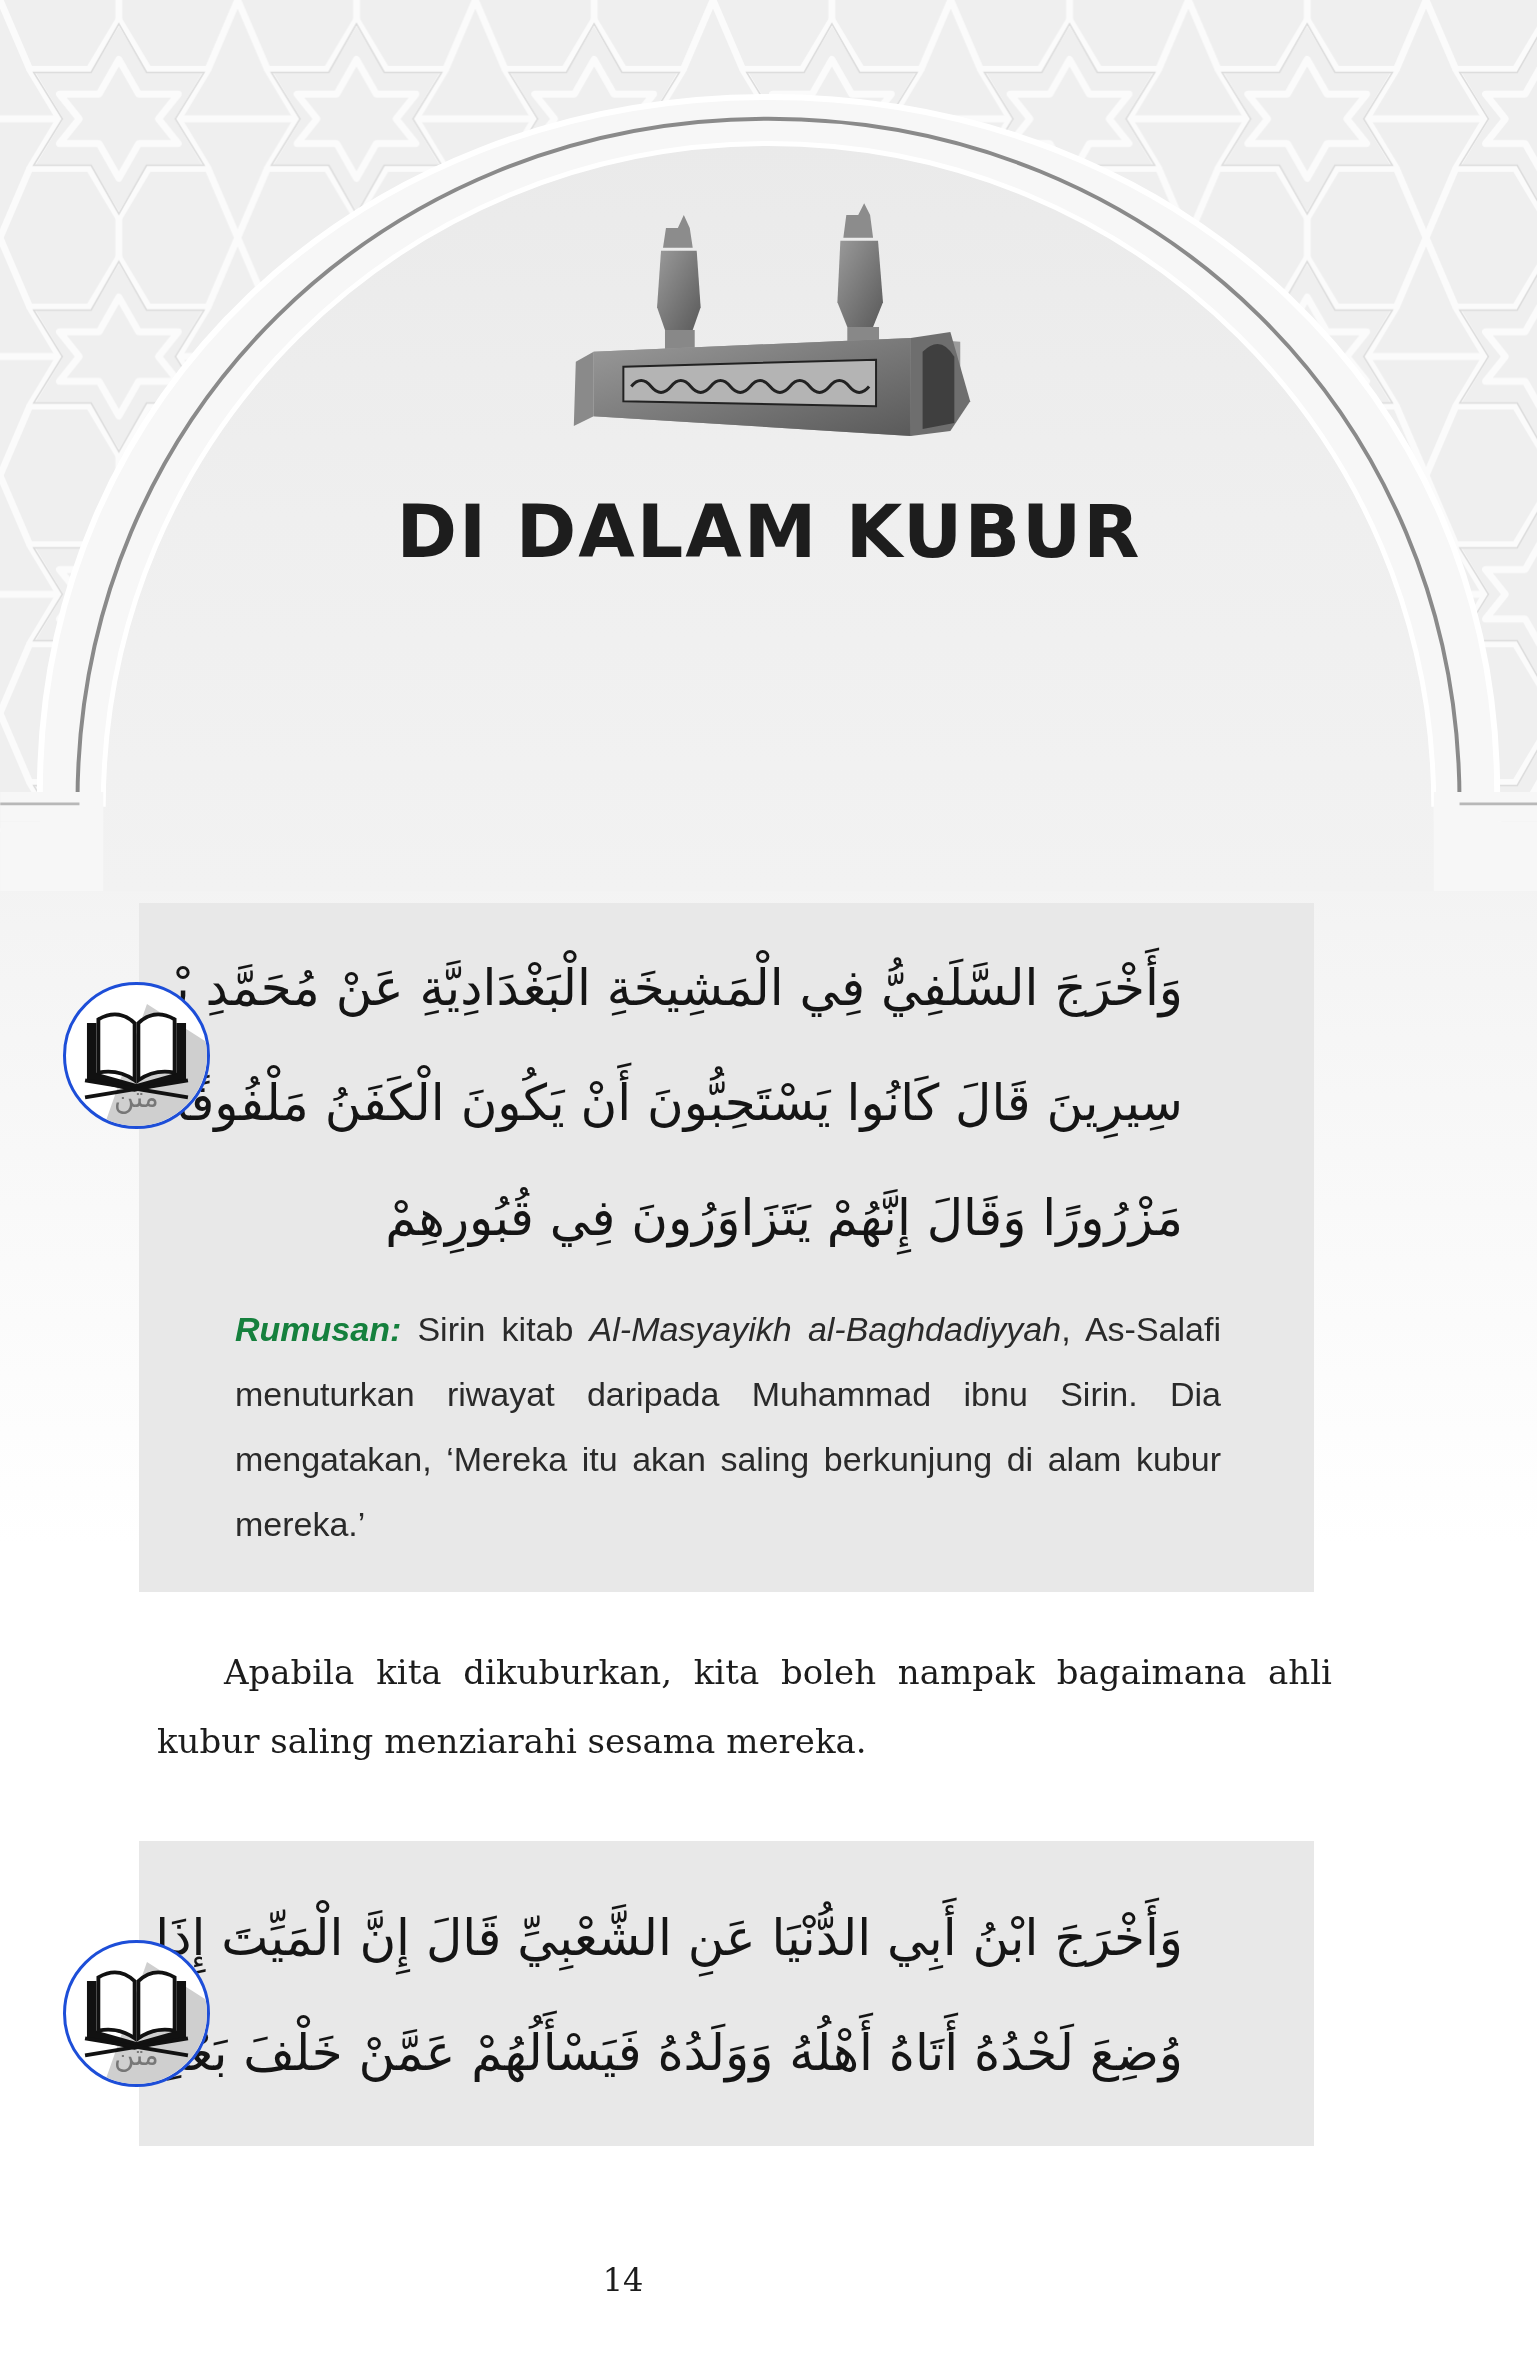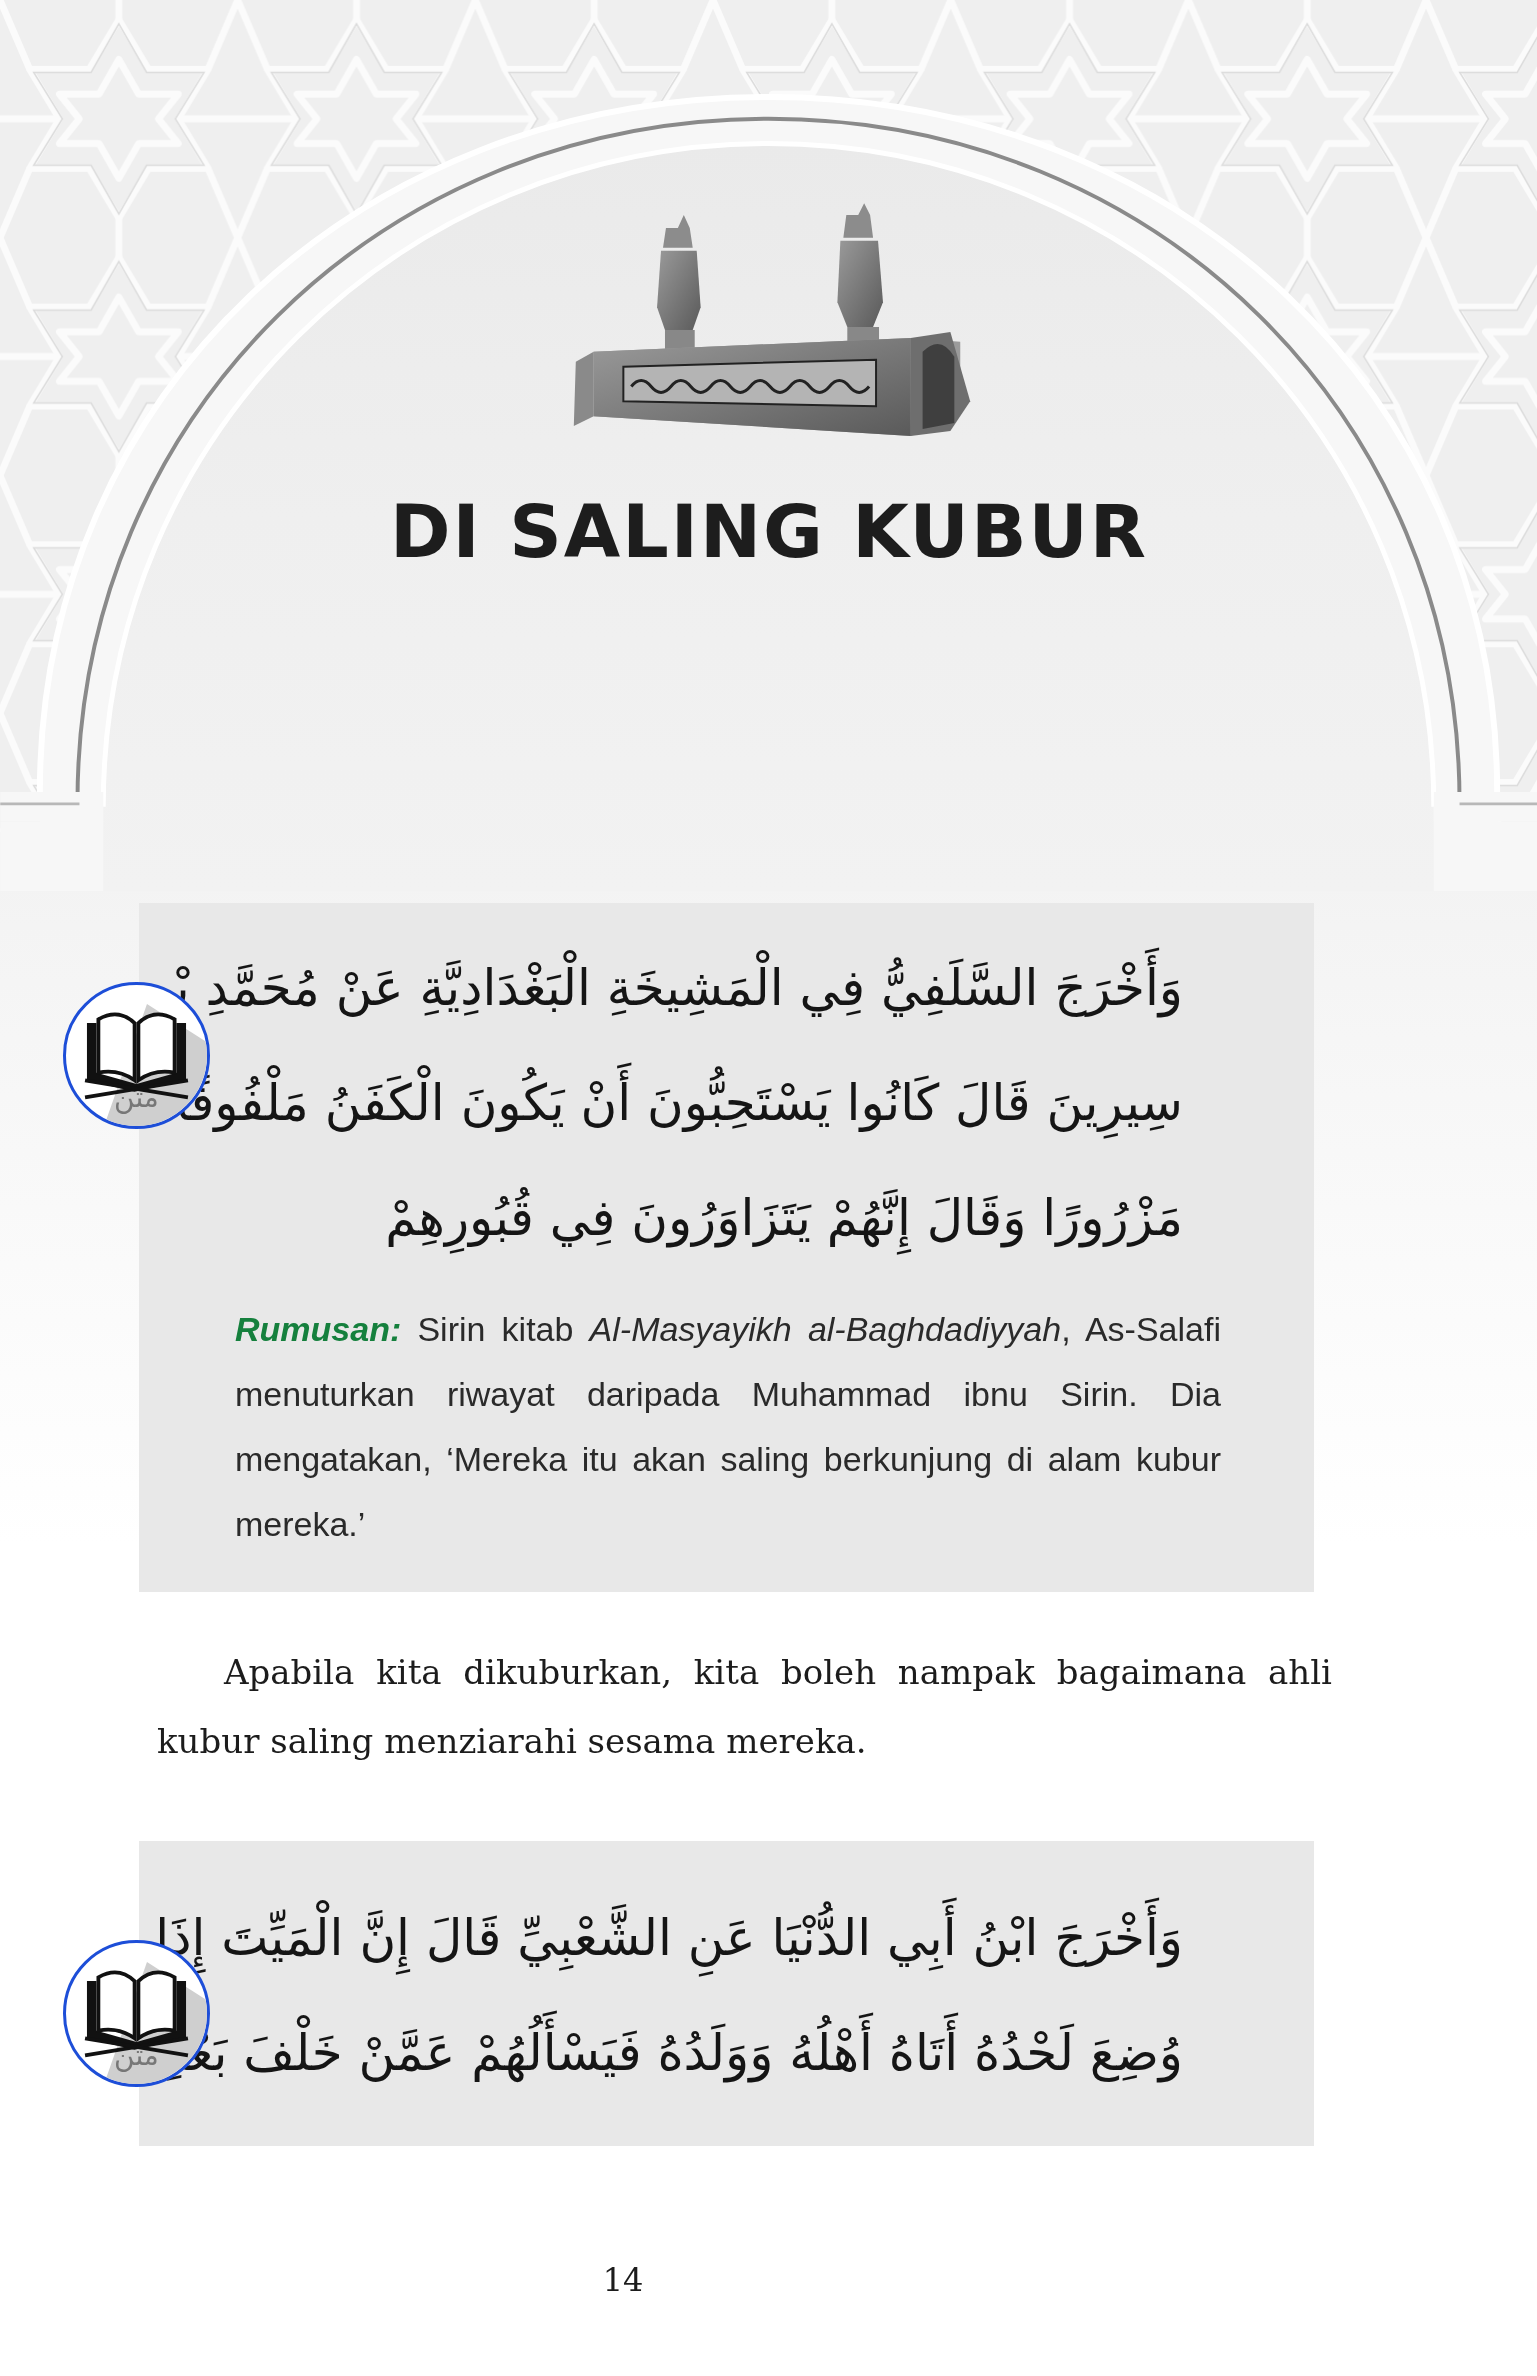--- a/index.html
+++ b/index.html
@@ -160,21 +160,21 @@
   <polygon points="40,150 360,136 410,140 410,210 360,235 40,215" fill="#9b9b9b"></polygon>
   <polygon points="40,150 360,136 360,235 40,215" fill="url(#stone)"></polygon>
   <polygon points="70,165 325,158 325,205 70,200" fill="#b4b4b4" stroke="#222" stroke-width="2"></polygon>
   <path d="M 78 185 q 10 -12 20 0 t 20 0 t 20 0 t 20 0 t 20 0 t 20 0 t 20 0 t 20 0 t 20 0 t 20 0 t 20 0 t 20 0" fill="none" stroke="#222" stroke-width="3"></path>
   <path d="M 360 136 L 400 130 L 420 200 L 400 230 L 360 235 Z" fill="#6e6e6e"></path>
   <path d="M 372 150 q 18 -18 32 5 L 404 222 L 372 228 Z" fill="#3f3f3f"></path>
   <path d="M 22 160 L 40 150 L 40 215 L 20 225 Z" fill="#8a8a8a"></path>
 </svg>
 
 <h1 class="title" style="margin:0;">
-  <span>DI SALING KUBUR</span>
+  <span>DI DALAM KUBUR</span>
 </h1>
 
 <div class="quote-box quote-1">
   <div class="arabic">
     <div>وَأَخْرَجَ السَّلَفِيُّ فِي الْمَشِيخَةِ الْبَغْدَادِيَّةِ عَنْ مُحَمَّدِ بْنِ</div>
     <div>سِيرِينَ قَالَ كَانُوا يَسْتَحِبُّونَ أَنْ يَكُونَ الْكَفَنُ مَلْفُوفًا</div>
     <div>مَزْرُورًا وَقَالَ إِنَّهُمْ يَتَزَاوَرُونَ فِي قُبُورِهِمْ</div>
   </div>
   <div class="rumusan">
     <b>Rumusan:</b><span> Sirin kitab </span><i>Al-Masyayikh al-Baghdadiyyah</i><span>, As-Salafi menuturkan riwayat daripada Muhammad ibnu Sirin. Dia mengatakan, ‘Mereka itu akan saling berkunjung di alam kubur mereka.’</span>

